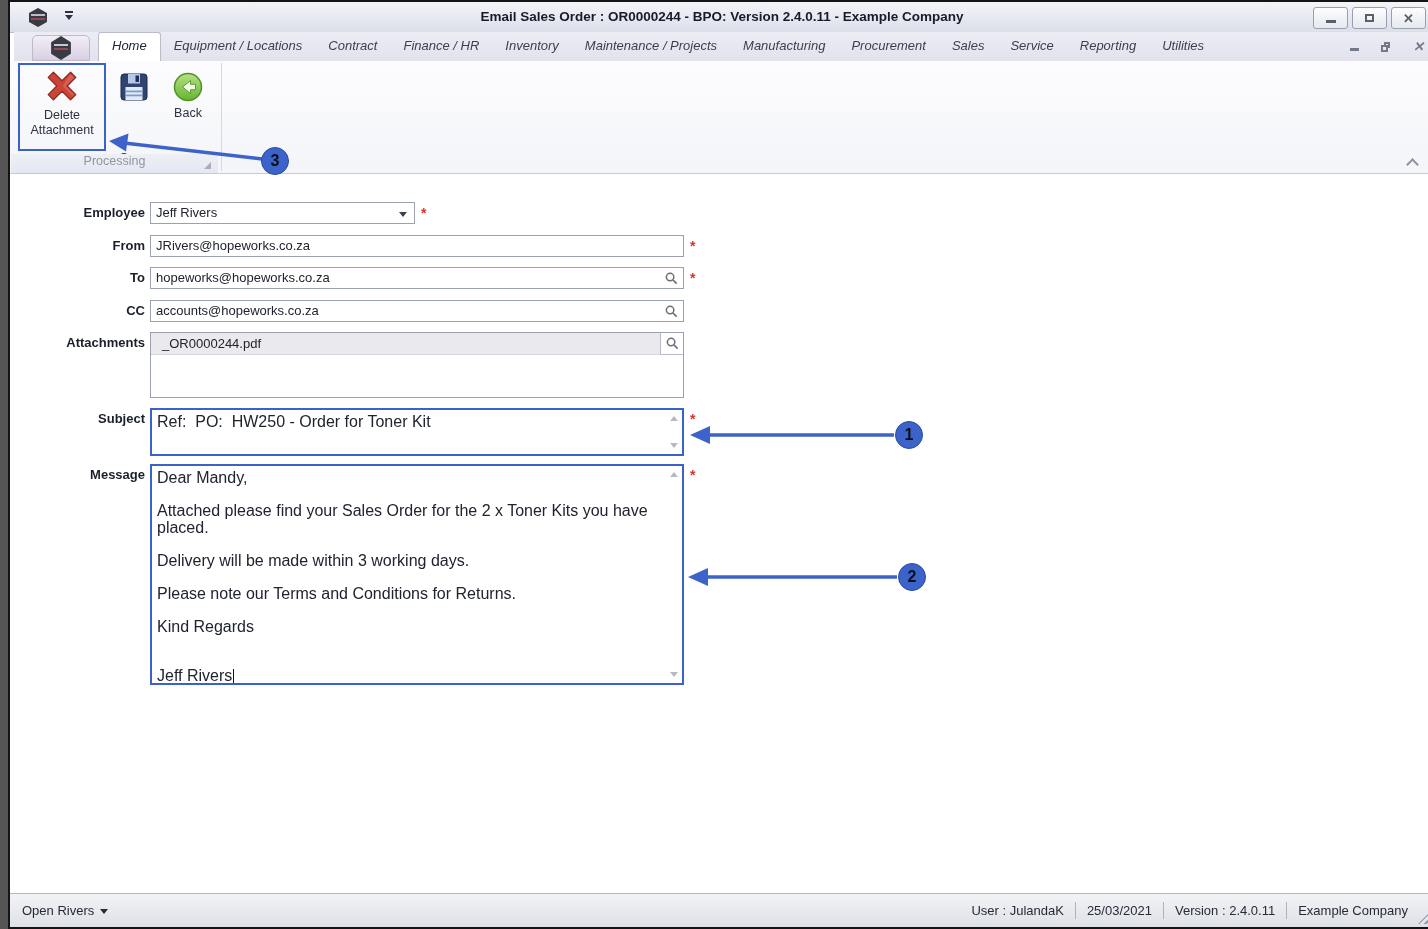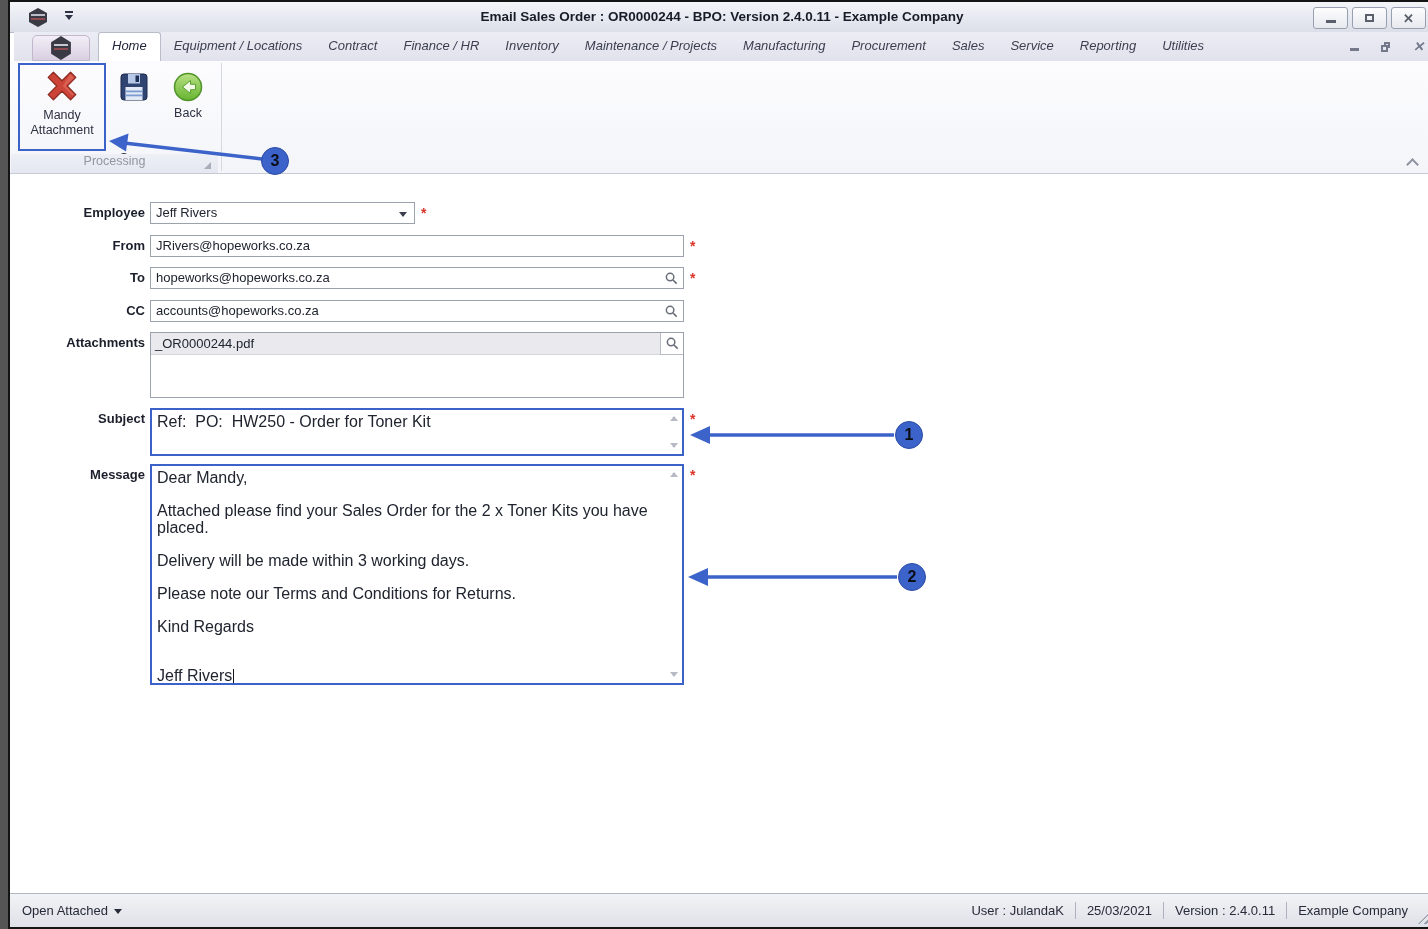--- a/index.html
+++ b/index.html
@@ -72,21 +72,21 @@
   .req{color:#d9352a;font-weight:bold;margin-left:6px;line-height:22px;font-size:14px;}
   .field{margin-left:5px;border:1px solid #9ba1ad;background:#fff;box-sizing:border-box;position:relative;
     font-size:13px;color:#20242f;}
   .field-1line{height:22px;line-height:20px;padding:0 22px 0 5px;white-space:nowrap;overflow:hidden;}
   .dd-arrow{position:absolute;right:7px;top:9px;width:0;height:0;
     border-left:4px solid transparent;border-right:4px solid transparent;border-top:5px solid #3c404c;}
   .mag{position:absolute;right:4px;top:3px;width:15px;height:15px;}
   .attach-box{margin-left:5px;width:534px;height:66px;border:1px solid #9ba1ad;background:#fff;
     box-sizing:border-box;position:relative;}
   .attach-row{position:absolute;left:0;top:0;right:0;height:22px;background:#e9e9ee;
-    border-bottom:1px solid #d4d6dd;line-height:21px;padding-left:4px;box-sizing:border-box;
+    border-bottom:1px solid #d4d6dd;line-height:21px;padding-left:11px;box-sizing:border-box;
     white-space:nowrap;overflow:hidden;}
   .attach-magbtn{position:absolute;right:0;top:0;width:23px;height:22px;background:#fff;
     border-left:1px solid #b8bcc6;border-bottom:1px solid #b8bcc6;box-sizing:border-box;}
   .attach-magbtn .mag{right:3px;top:3px;}
   .bluebox{margin-left:5px;width:534px;border:2px solid #3a62c8;background:#fff;box-sizing:border-box;position:relative;}
   .bluebox .text{white-space:pre-wrap;padding:4px 16px 4px 5px;font-size:16px;line-height:16.5px;color:#20242f;}
   .caret::after{content:"";display:inline-block;width:0;height:14px;border-left:1.5px solid #14161c;
     margin-left:1px;vertical-align:-2px;}
   .sarr{position:absolute;right:4px;width:0;height:0;border-left:4px solid transparent;border-right:4px solid transparent;}
   .sarr-up{top:6px;border-bottom:5px solid #b7bac4;}
@@ -162,21 +162,21 @@
   <div class="ribbon">
     <div class="rb-sel"></div>
 
     <div class="rb-button rb-delete">
       <svg width="38" height="38" viewBox="0 0 36 36">
         <g transform="rotate(45 18 18)">
           <path d="M14.5,3 h7 v11.5 H33 v7 H21.5 V33 h-7 V21.5 H3 v-7 h11.5 Z" fill="#cc4438" stroke="#8e2a20" stroke-width="1.2" stroke-linejoin="round"></path>
           <path d="M15.5,4.5 h5 v11 h11 v2 h-13 Z" fill="#e0695c" opacity="0.7"></path>
         </g>
       </svg>
-      <div class="rb-label">Mandy Attachment</div>
+      <div class="rb-label">Delete Attachment</div>
     </div>
 
     <div class="rb-button rb-save">
       <svg width="32" height="32" viewBox="0 0 32 32">
         <rect x="3" y="3" width="26" height="26" rx="3" fill="#2f4470" stroke="#1c2b4e"></rect>
         <rect x="10" y="3" width="12" height="9.5" fill="#b8c8e8"></rect>
         <rect x="17.5" y="4.5" width="3.5" height="6.5" fill="#1f3156"></rect>
         <rect x="7.5" y="16" width="17" height="13" fill="#e3eaf6"></rect>
         <rect x="7.5" y="19.5" width="17" height="1.8" fill="#7c9cd0"></rect>
         <rect x="7.5" y="23.5" width="17" height="1.8" fill="#7c9cd0"></rect>
@@ -299,21 +299,21 @@
       <line x1="252" y1="157" x2="114" y2="141"></line>
       <polygon points="99,139 118.5,131.5 116,149.5" stroke="none"></polygon>
     </g>
   </svg>
   <div class="ann-circle" style="left:885px;top:419px">1</div>
   <div class="ann-circle" style="left:888px;top:561px">2</div>
   <div class="ann-circle" style="left:251px;top:145px">3</div>
 
   <div class="statusbar">
     <div class="sb-left">
-      <span>Open Attached</span>
+      <span>Open Rivers</span>
       <span class="sb-dd"></span>
     </div>
     <div class="sb-right">
       <span>User : JulandaK</span>
       <span class="sb-sep"></span>
       <span>25/03/2021</span>
       <span class="sb-sep"></span>
       <span>Version : 2.4.0.11</span>
       <span class="sb-sep"></span>
       <span>Example Company</span>

